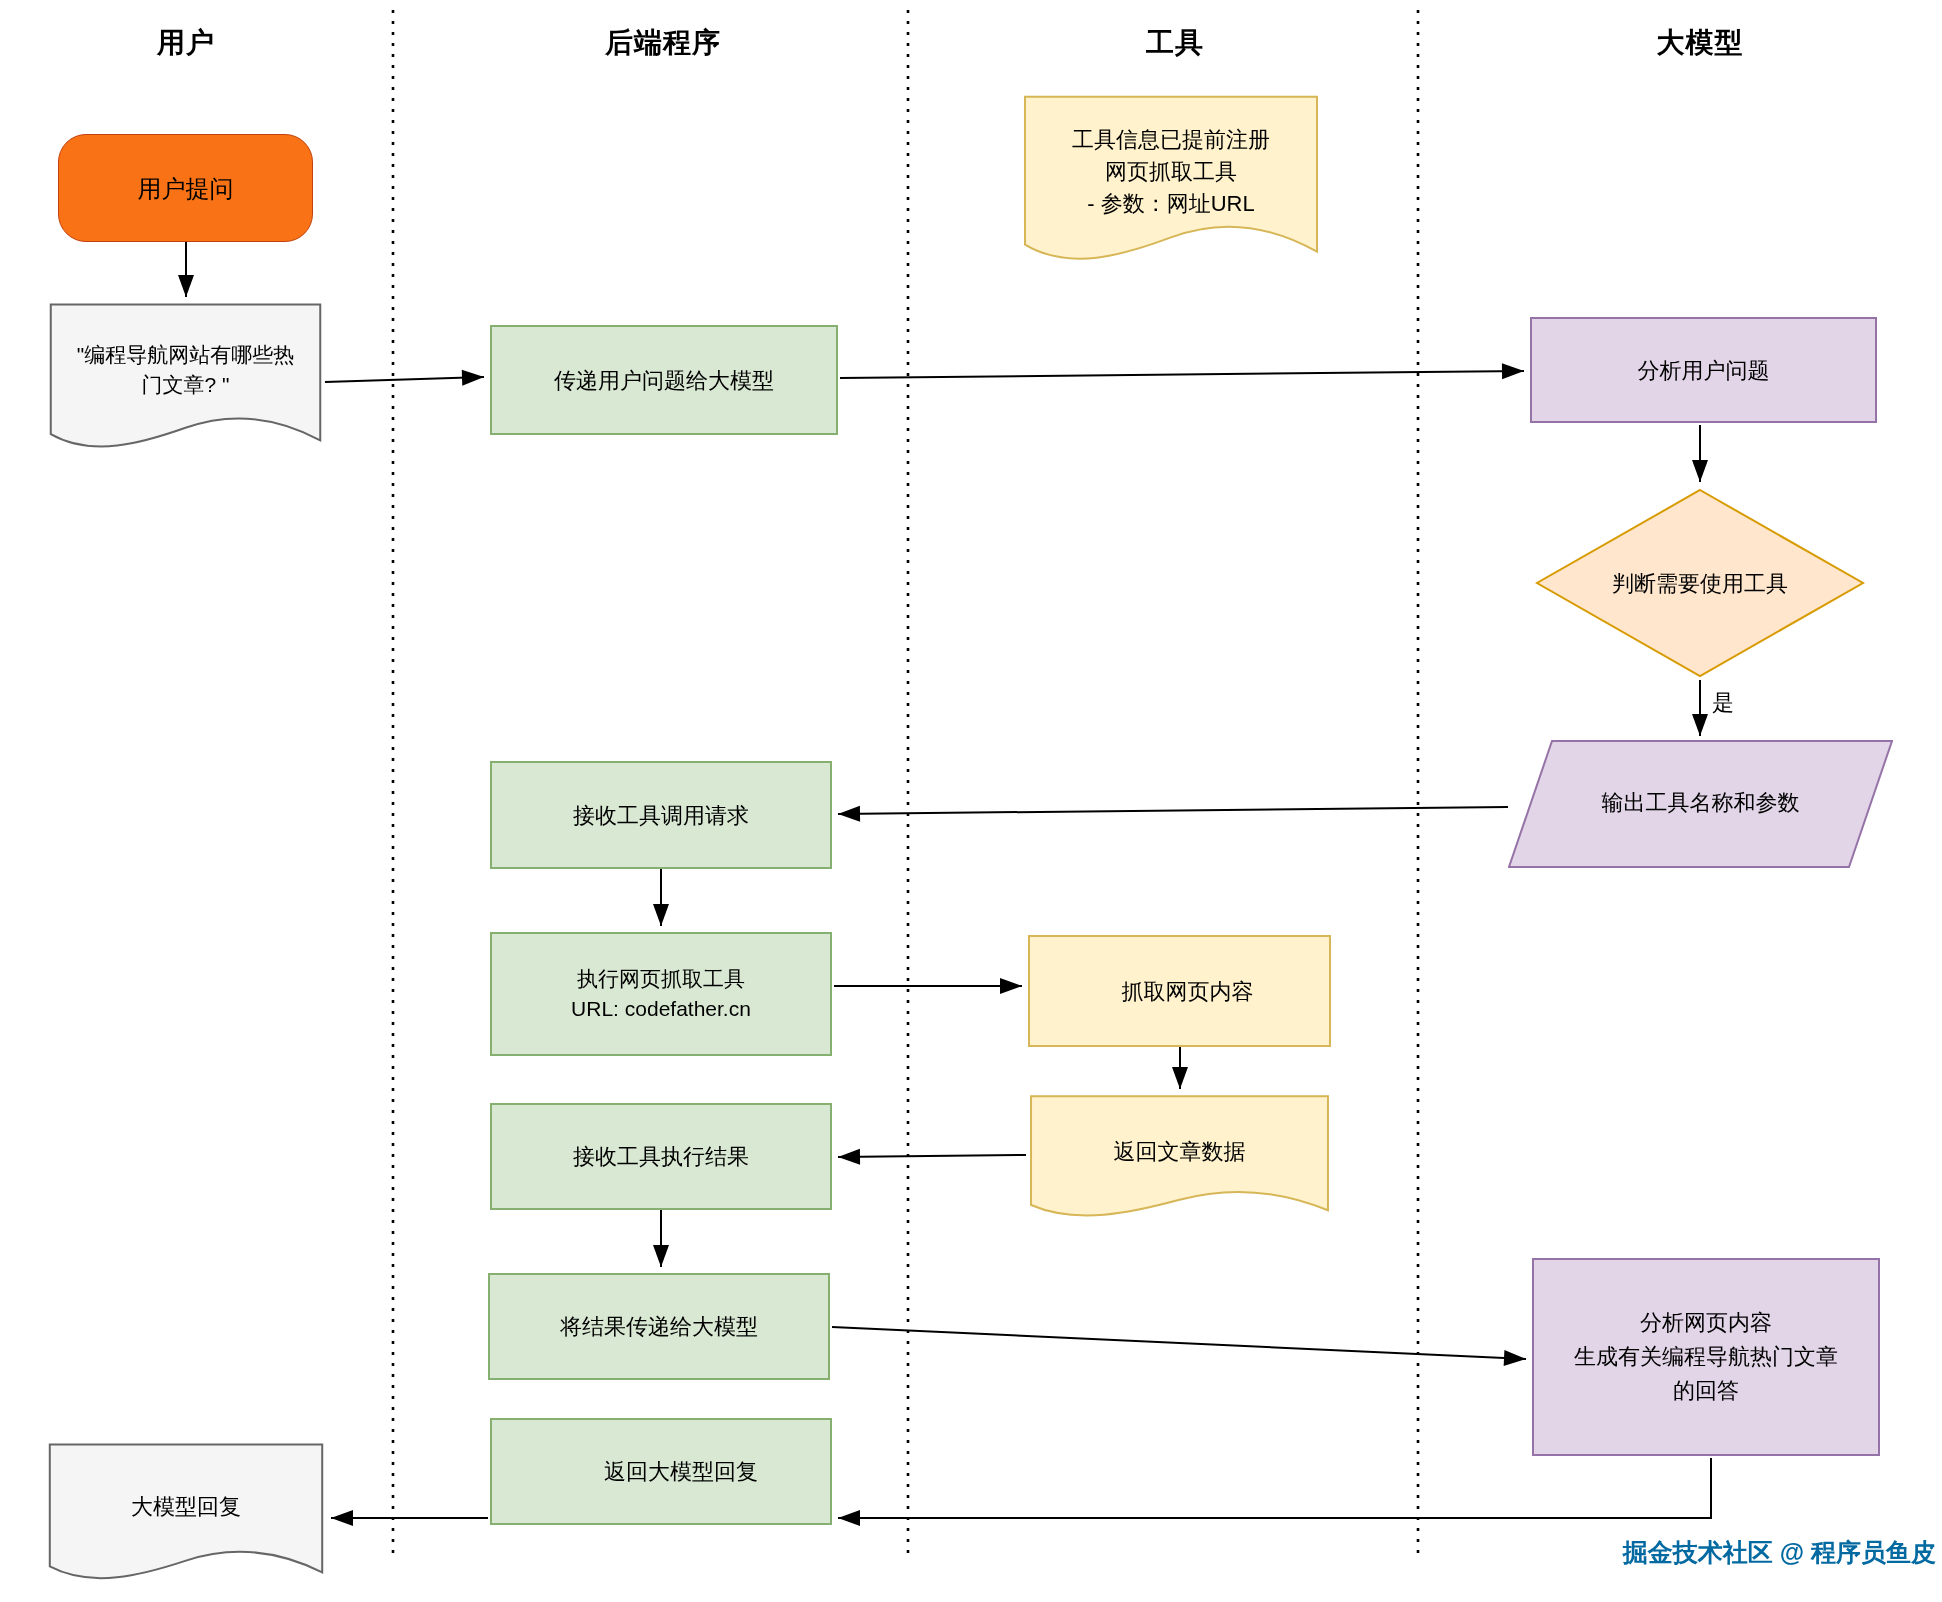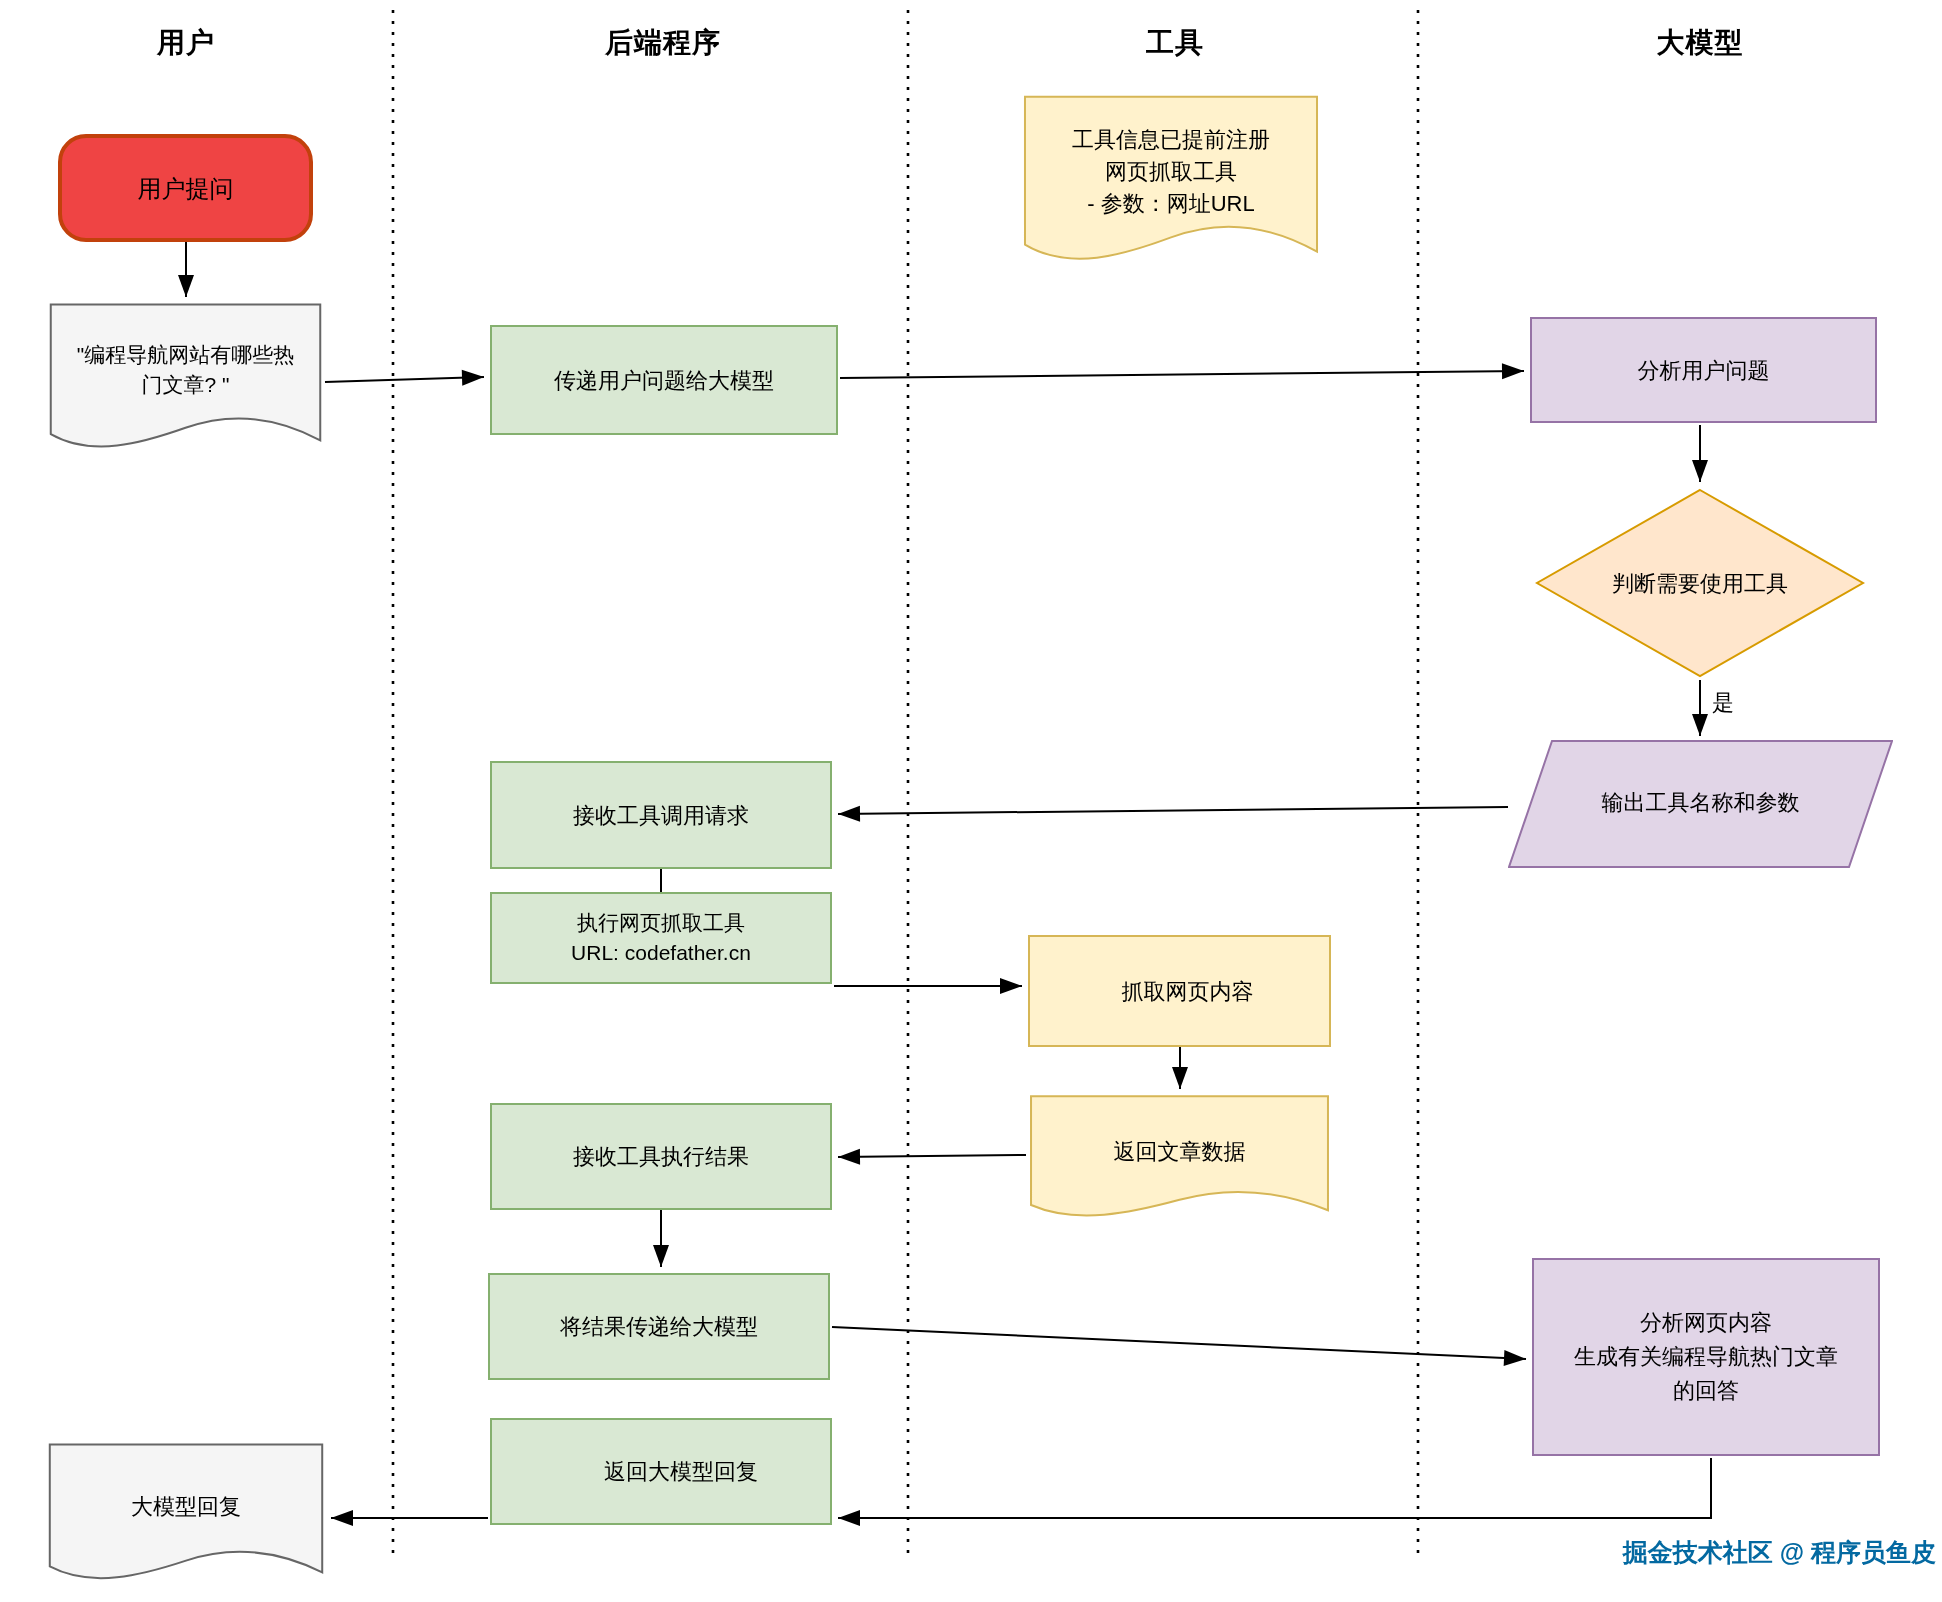--- a/index.html
+++ b/index.html
@@ -11,21 +11,21 @@
     position:absolute;top:12px;height:40px;width:220px;
     display:flex;align-items:center;justify-content:center;
     font-size:28px;font-weight:bold;letter-spacing:1px;margin-top:11px;
   }
   .node{
     position:absolute;box-sizing:border-box;
     display:flex;align-items:center;justify-content:center;
     text-align:center;font-size:22px;line-height:31px;white-space:pre-line;
   }
   .rect-blue{
-    background:#ef4444;border:4px solid #c2410c;border-radius:28px;font-size:24px;
+    background:#f97316;border:1px solid #c2410c;border-radius:28px;font-size:24px;
   }
   .rect-green{background:#d9e8d3;border:2px solid #85b06f;}
   .rect-yellow{background:#fff2cc;border:2px solid #d6b656;padding-left:16px;}
   .rect-purple{background:#e1d5e7;border:2px solid #9673a6;}
   .shape-node{background:transparent;border:none;}
   .shape-svg{position:absolute;left:0;top:0;width:100%;height:100%;}
   .doc-gray{fill:#f5f5f5;stroke:#666666;stroke-width:2;}
   .doc-yellow{fill:#fff2cc;stroke:#d6b656;stroke-width:2;}
   .fill-orange{fill:#ffe6cc;stroke:#d79b00;stroke-width:2;}
   .fill-purple{fill:#e1d5e7;stroke:#9673a6;stroke-width:2;}
@@ -111,21 +111,21 @@
   </div>
 
   <div class="node rect-green" style="left:490px;top:325px;width:348px;height:110px;">
     <span class="txt">传递用户问题给大模型</span>
   </div>
 
   <div class="node rect-green" style="left:490px;top:761px;width:342px;height:108px;">
     <span class="txt">接收工具调用请求</span>
   </div>
 
-  <div class="node rect-green multiline-tight" style="left:490px;top:892px;width:342px;height:92px;text-align:center;">
+  <div class="node rect-green multiline-tight" style="left:490px;top:932px;width:342px;height:124px;text-align:center;">
     <span class="txt">执行网页抓取工具
 URL: codefather.cn</span>
   </div>
 
   <div class="node rect-green" style="left:490px;top:1103px;width:342px;height:107px;">
     <span class="txt">接收工具执行结果</span>
   </div>
 
   <div class="node rect-green" style="left:488px;top:1273px;width:342px;height:107px;">
     <span class="txt">将结果传递给大模型</span>

